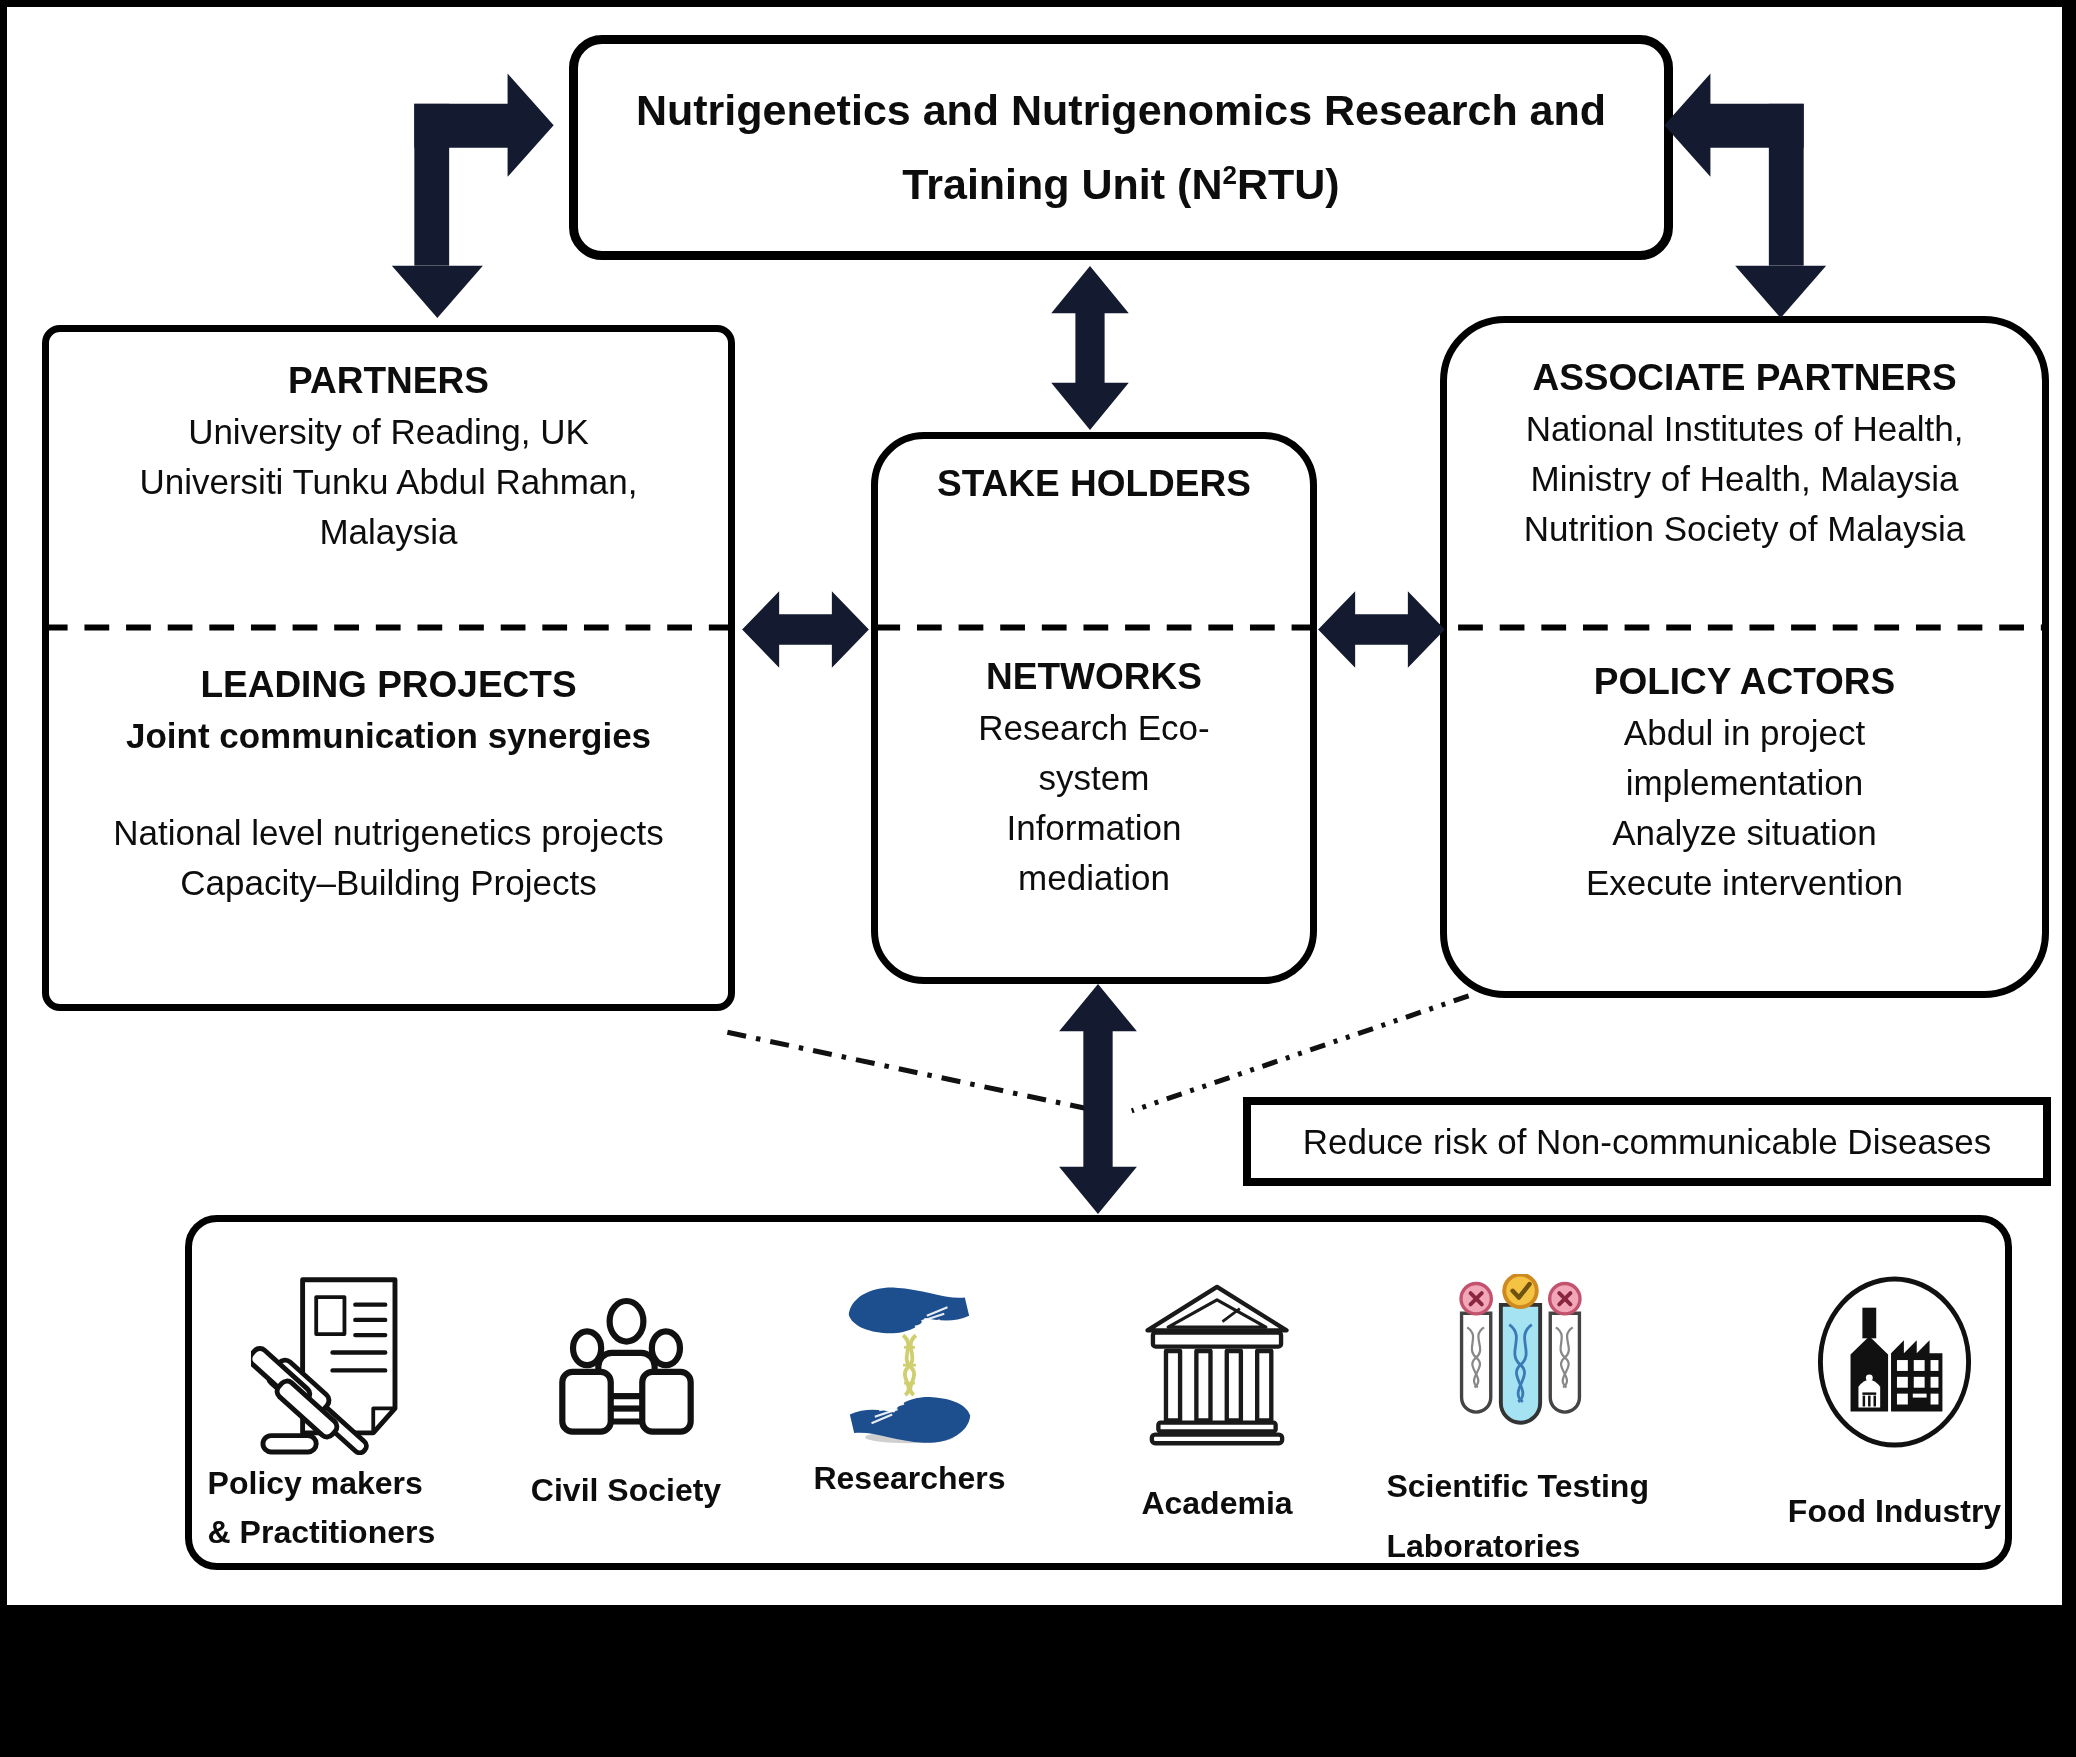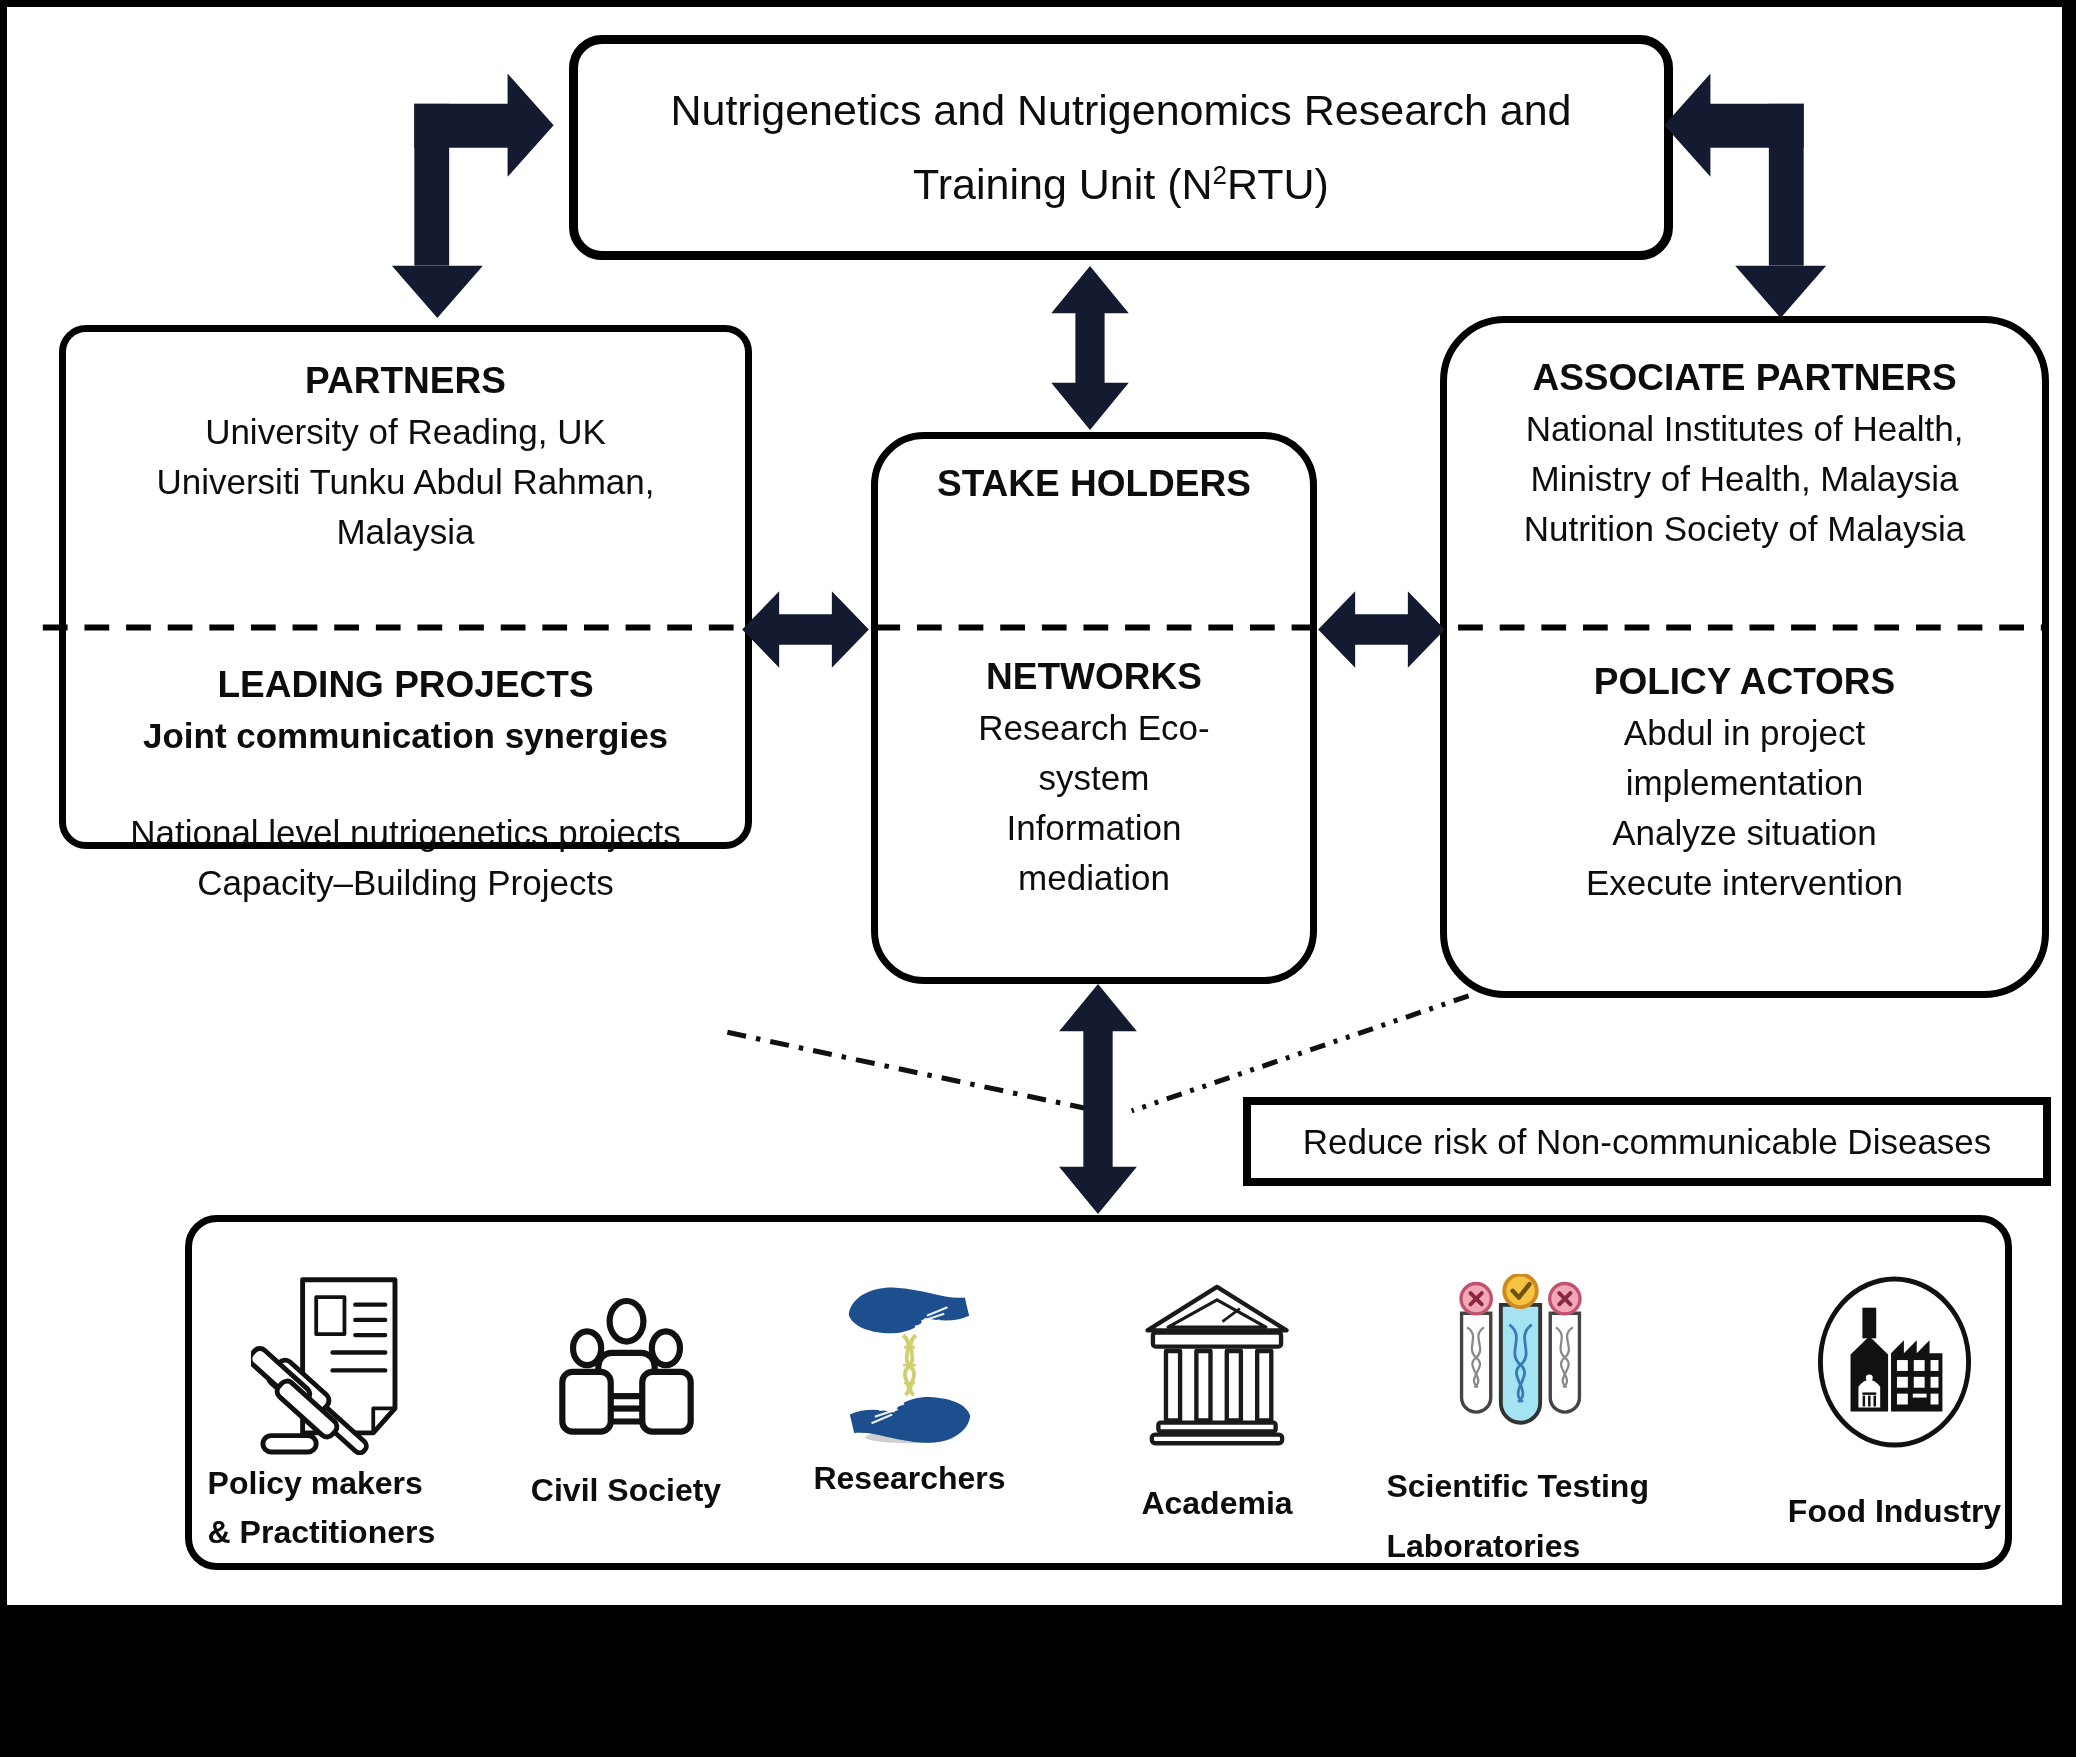--- a/index.html
+++ b/index.html
@@ -8,23 +8,23 @@
     background:#000;
     font-family:"Liberation Sans", sans-serif;
     color:#0d0d0d;
   }
   .white-bg{position:absolute;left:6.8px;top:6.8px;width:2055px;height:1598px;background:#fff;z-index:0;}
 
   
   .box{position:absolute;background:#fff;border:7.3px solid #000;box-sizing:border-box;z-index:1;}
   .box-n2rtu{left:569px;top:35px;width:1104px;height:225px;border-width:9.6px;border-radius:33px;
              display:flex;flex-direction:column;justify-content:center;text-align:center;}
-  .n2rtu-line{font-size:43px;font-weight:400;line-height:65px;}
+  .n2rtu-line{font-size:43px;font-weight:700;line-height:65px;}
   .n2rtu-line sup{font-size:26px;}
-  .box-partners{left:59px;top:325px;width:693px;height:524px;border-radius:27px;}
+  .box-partners{left:42px;top:325px;width:693px;height:686px;border-radius:18px;}
   .box-stakeholders{left:871px;top:432px;width:446px;height:552px;border-radius:53px;}
   .box-associate{left:1440px;top:316px;width:609px;height:682px;border-radius:65px;}
   .box-upper,.box-lower{box-sizing:border-box;text-align:center;}
   .partners-upper{height:292px;padding-top:22.5px;}
   .partners-lower{padding-top:35px;}
   .stk-upper{height:186px;padding-top:19px;}
   .stk-lower{padding-top:26px;}
   .assoc-upper{height:301px;padding-top:29px;}
   .assoc-lower{padding-top:31.5px;}
   .h1{font-size:37px;font-weight:700;line-height:52px;}

